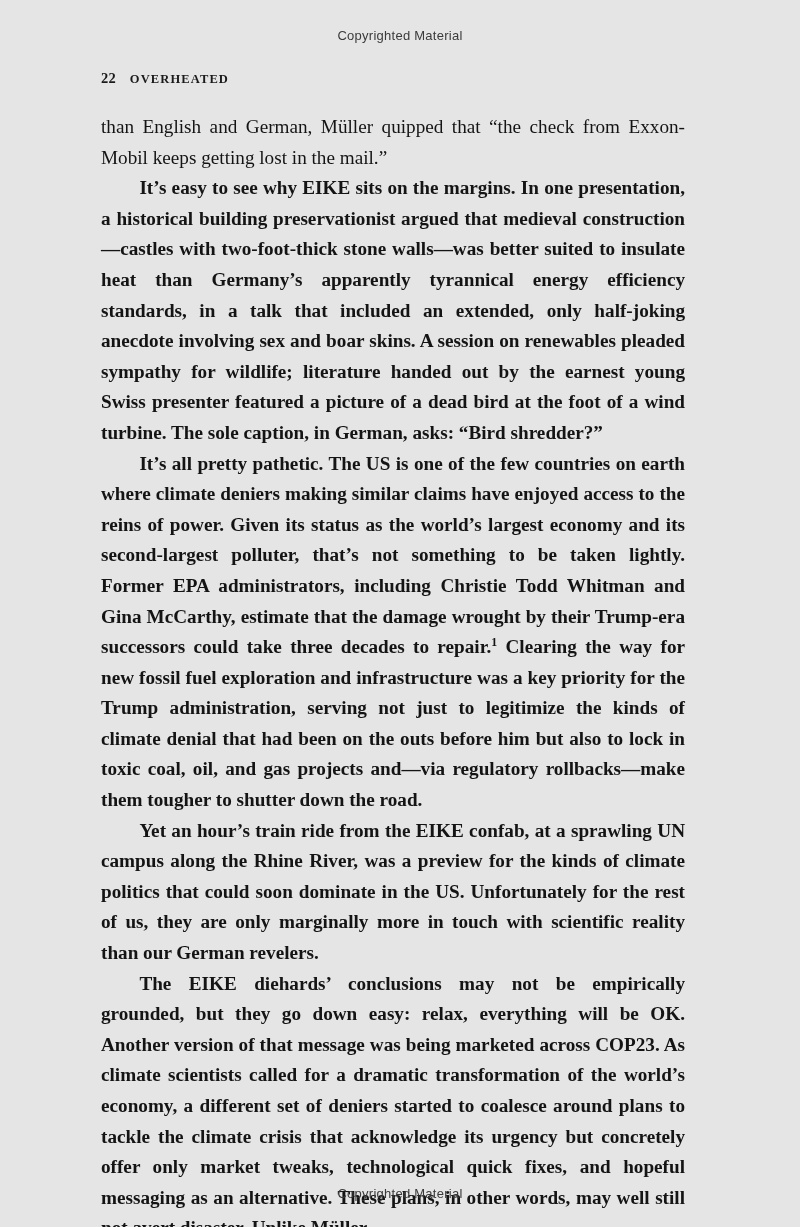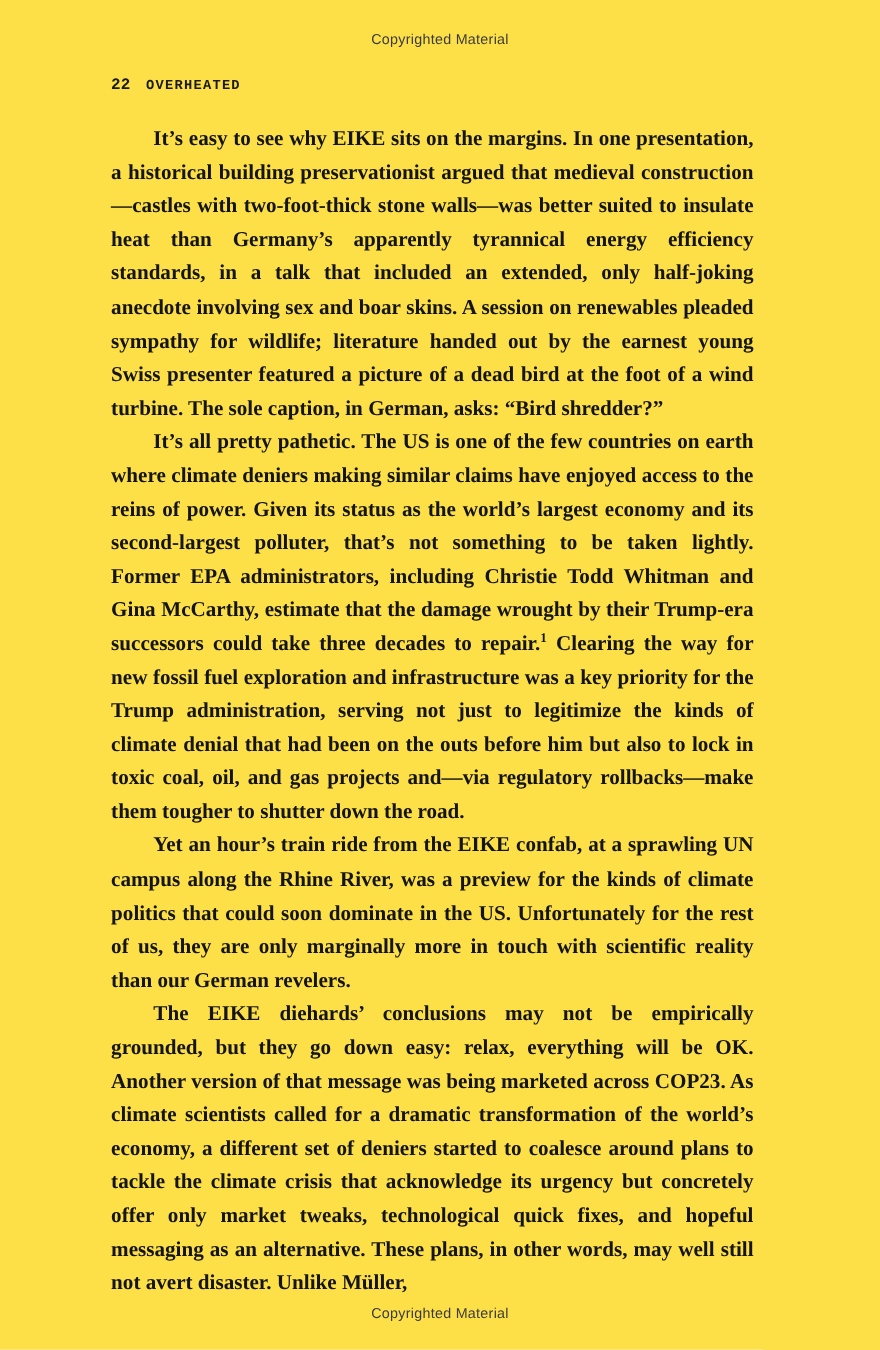--- a/index.html
+++ b/index.html
@@ -11,46 +11,46 @@
     width: 800px;
     height: 1227px;
     position: relative;
     font-family: "Liberation Serif", serif;
     color: #1a1a1a;
     overflow: hidden;
   }
   .page {
     position: absolute;
     inset: 0;
-    background: #fde047;
+    background: #e5e5e5;
   }
   .watermark {
     position: absolute;
     left: 0;
     right: 0;
     text-align: center;
     font-family: "Liberation Sans", sans-serif;
     font-size: 13px;
     letter-spacing: 0.02em;
     color: #3a3a3a;
   }
   .watermark-top { top: 28px; }
   .watermark-bottom { bottom: 26px; }
 
   .running-head {
     position: absolute;
     top: 70px;
     left: 101px;
-    font-family: Liberation Mono, monospace;
+    font-family: Liberation Serif, serif;
     font-weight: bold;
     font-size: 13px;
     letter-spacing: 0.06em;
     color: #1a1a1a;
     display: flex;
-    align-items: center;
+    align-items: flex-end;
     gap: 14px;
   }
   .running-head .folio {
     font-size: 14.5px;
     letter-spacing: 0.01em;
   }
   .running-head .title {
     font-size: 12.5px;
     letter-spacing: 0.09em;
   }
@@ -86,20 +86,21 @@
 <div class="page">
 
   <div class="watermark watermark-top">Copyrighted Material</div>
 
   <div class="running-head">
     <span class="folio">22</span>
     <span class="title">OVERHEATED</span>
   </div>
 
   <div class="body-text">
+    <p>than English and German, Müller quipped that “the check from Exxon-Mobil keeps getting lost in the mail.”</p>
     <p class="indent">It’s easy to see why EIKE sits on the margins. In one presentation, a historical building preservationist argued that medieval construction—castles with two-foot-thick stone walls—was better suited to insulate heat than Germany’s apparently tyrannical energy efficiency standards, in a talk that included an extended, only half-joking anecdote involving sex and boar skins. A session on renewables pleaded sympathy for wildlife; literature handed out by the earnest young Swiss presenter featured a picture of a dead bird at the foot of a wind turbine. The sole caption, in German, asks: “Bird shredder?”</p>
     <p class="indent"><span>It’s all pretty pathetic. The US is one of the few countries on earth where climate deniers making similar claims have enjoyed access to the reins of power. Given its status as the world’s largest economy and its second-largest polluter, that’s not something to be taken lightly. Former EPA administrators, including Christie Todd Whitman and Gina McCarthy, estimate that the damage wrought by their Trump-era successors could take three decades to repair.</span><sup>1</sup><span> Clearing the way for new fossil fuel exploration and infrastructure was a key priority for the Trump administration, serving not just to legitimize the kinds of climate denial that had been on the outs before him but also to lock in toxic coal, oil, and gas projects and—via regulatory rollbacks—make them tougher to shutter down the road.</span></p>
     <p class="indent">Yet an hour’s train ride from the EIKE confab, at a sprawling UN campus along the Rhine River, was a preview for the kinds of climate politics that could soon dominate in the US. Unfortunately for the rest of us, they are only marginally more in touch with scientific reality than our German revelers.</p>
     <p class="indent">The EIKE diehards’ conclusions may not be empirically grounded, but they go down easy: relax, everything will be OK. Another version of that message was being marketed across COP23. As climate scientists called for a dramatic transformation of the world’s economy, a different set of deniers started to coalesce around plans to tackle the climate crisis that acknowledge its urgency but concretely offer only market tweaks, technological quick fixes, and hopeful messaging as an alternative. These plans, in other words, may well still not avert disaster. Unlike Müller,</p>
   </div>
 
   <div class="watermark watermark-bottom">Copyrighted Material</div>
 
 </div>
 

